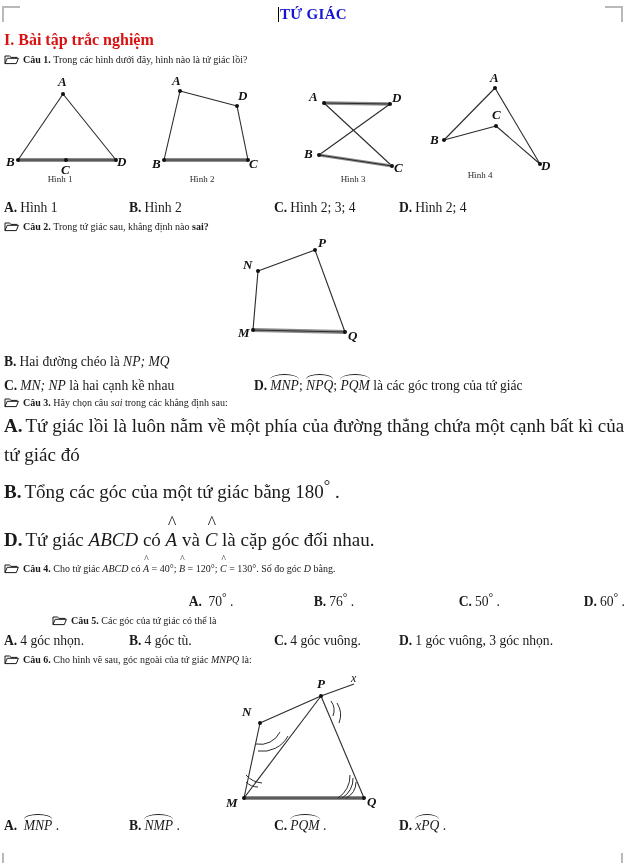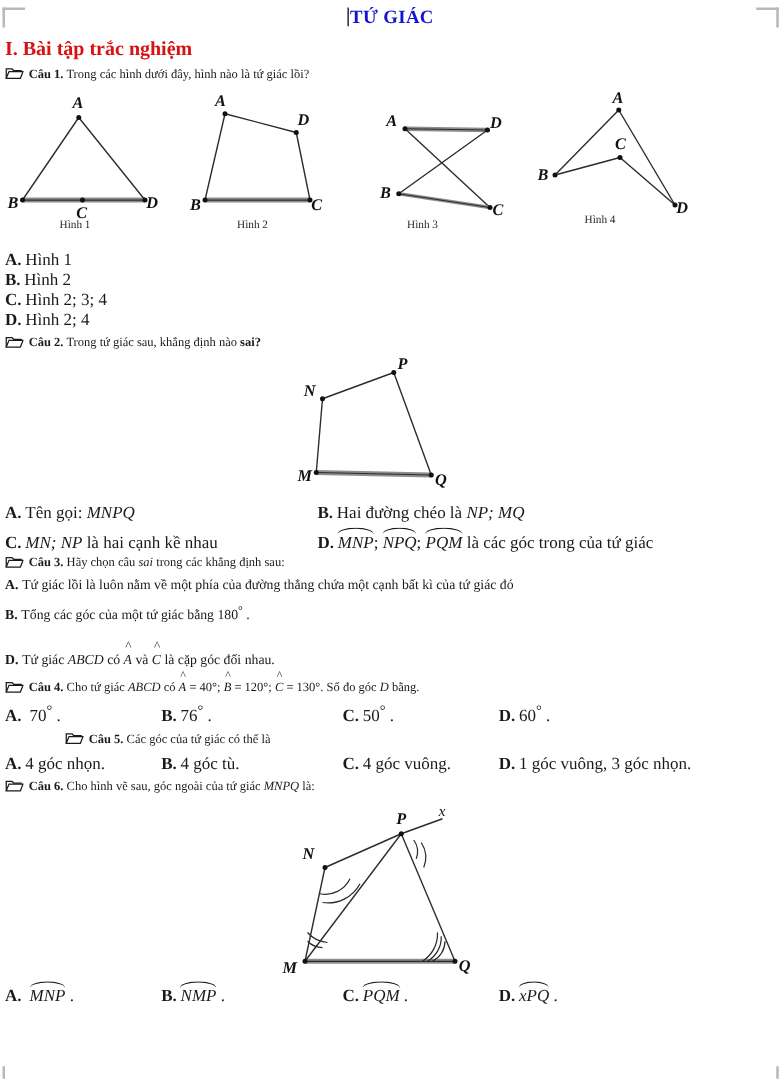--- a/index.html
+++ b/index.html
@@ -33,21 +33,21 @@
     color:#d81212;font-weight:bold;font-size:16px;margin:8px 0 4px 4px;
   }
   .q{margin:4px 0 2px 4px;font-size:10px;line-height:1.34;}
   .q b{font-weight:bold;}
   .folder{display:inline-block;margin-right:4px;vertical-align:-2px;}
   .mi{font-style:italic;font-family:"Liberation Serif",serif;}
   .opts{display:flex;margin:3px 0 2px 4px;font-size:13.6px;}
   .opts > div{flex:0 0 auto;}
   .opt-lbl{font-weight:bold;margin-right:3px;}
   .row2{display:flex;margin:4px 0 2px 4px;font-size:13.6px;}
-  .stack{margin:3px 0 3px 4px;font-size:11px;line-height:1.5;}
+  .stack{margin:3px 0 3px 4px;font-size:19px;line-height:1.5;}
   .figs{position:relative;height:120px;margin-top:4px;}
   .capt{
     position:absolute;font-size:9px;color:#2a2a2a;text-align:center;
     font-family:"Liberation Serif",serif;
   }
   svg{display:block;}
   .figbox{position:absolute;}
   .center-fig{display:flex;justify-content:center;}
   .ang{position:relative;display:inline-block;}
   .ang > .arc{
@@ -136,21 +136,21 @@
         <line x1="19" y1="85" x2="92" y2="96" stroke="#2b2b2b" stroke-width="1"></line>
         <circle cx="24" cy="33" r="2" fill="#111"></circle>
         <circle cx="90" cy="34" r="2" fill="#111"></circle>
         <circle cx="19" cy="85" r="2" fill="#111"></circle>
         <circle cx="92" cy="96" r="2" fill="#111"></circle>
         <text x="9" y="31" font-family="Liberation Serif, serif" font-size="13" font-style="italic" font-weight="bold" fill="#111">A</text>
         <text x="92" y="32" font-family="Liberation Serif, serif" font-size="13" font-style="italic" font-weight="bold" fill="#111">D</text>
         <text x="4" y="88" font-family="Liberation Serif, serif" font-size="13" font-style="italic" font-weight="bold" fill="#111">B</text>
         <text x="94" y="102" font-family="Liberation Serif, serif" font-size="13" font-style="italic" font-weight="bold" fill="#111">C</text>
       </svg>
-      <div class="capt" style="left:8px;top:104px;width:60px;">Hình 3</div>
+      <div class="capt" style="left:23px;top:104px;width:60px;">Hình 3</div>
     </div>
 
     <div class="figbox" style="left:430px;top:0;">
       <svg width="130" height="105" viewBox="0 0 130 105">
         <line x1="65" y1="18" x2="14" y2="70" stroke="#2b2b2b" stroke-width="1.1"></line>
         <line x1="14" y1="70" x2="66" y2="56" stroke="#2b2b2b" stroke-width="1.1"></line>
         <line x1="66" y1="56" x2="110" y2="94" stroke="#2b2b2b" stroke-width="1.1"></line>
         <line x1="110" y1="94" x2="65" y2="18" stroke="#2b2b2b" stroke-width="1.1"></line>
         <circle cx="65" cy="18" r="2" fill="#111"></circle>
         <circle cx="14" cy="70" r="2" fill="#111"></circle>
@@ -158,21 +158,21 @@
         <circle cx="110" cy="94" r="2" fill="#111"></circle>
         <text x="60" y="12" font-family="Liberation Serif, serif" font-size="13" font-style="italic" font-weight="bold" fill="#111">A</text>
         <text x="0" y="74" font-family="Liberation Serif, serif" font-size="13" font-style="italic" font-weight="bold" fill="#111">B</text>
         <text x="62" y="49" font-family="Liberation Serif, serif" font-size="13" font-style="italic" font-weight="bold" fill="#111">C</text>
         <text x="111" y="100" font-family="Liberation Serif, serif" font-size="13" font-style="italic" font-weight="bold" fill="#111">D</text>
       </svg>
       <div class="capt" style="left:20px;top:100px;width:60px;">Hình 4</div>
     </div>
   </div>
 
-  <div class="opts" style="margin-top:10px;flex-direction:column;">
+  <div class="opts" style="margin-top:10px;">
     <div style="width:125px;"><span class="opt-lbl">A.</span><span>Hình 1</span></div>
     <div style="width:145px;"><span class="opt-lbl">B.</span><span>Hình 2</span></div>
     <div style="width:125px;"><span class="opt-lbl">C.</span><span>Hình 2; 3; 4</span></div>
     <div><span class="opt-lbl">D.</span><span>Hình 2; 4</span></div>
   </div>
 
   <div class="q">
     <span class="folder">
       <svg width="15" height="11" viewBox="0 0 15 11">
           <path d="M1 9.6 L1 2 L5.6 2 L7 3.4 L13.4 3.4" fill="none" stroke="#1a1a1a" stroke-width="1"></path>
@@ -194,23 +194,20 @@
       <circle cx="90" cy="12" r="2" fill="#111"></circle>
       <circle cx="120" cy="94" r="2" fill="#111"></circle>
       <text x="13" y="99" font-family="Liberation Serif, serif" font-size="13" font-style="italic" font-weight="bold" fill="#111">M</text>
       <text x="18" y="31" font-family="Liberation Serif, serif" font-size="13" font-style="italic" font-weight="bold" fill="#111">N</text>
       <text x="93" y="9" font-family="Liberation Serif, serif" font-size="13" font-style="italic" font-weight="bold" fill="#111">P</text>
       <text x="123" y="102" font-family="Liberation Serif, serif" font-size="13" font-style="italic" font-weight="bold" fill="#111">Q</text>
     </svg>
   </div>
 
   <div class="row2" style="margin-top:6px;">
-    <div style="width:250px;">
-      <span class="opt-lbl">A.</span><span>Tên gọi: </span><span class="mi">MNPQ</span>
-    </div>
     <div>
       <span class="opt-lbl">B.</span><span>Hai đường chéo là </span><span class="mi">NP; MQ</span>
     </div>
   </div>
 
   <div class="row2" style="margin-top:8px;">
     <div style="width:250px;">
       <span class="opt-lbl">C.</span><span class="mi">MN; NP</span><span> là hai cạnh kề nhau</span>
     </div>
     <div>
@@ -243,21 +240,21 @@
   <div class="q" style="margin-top:6px;">
     <span class="folder">
       <svg width="15" height="11" viewBox="0 0 15 11">
           <path d="M1 9.6 L1 2 L5.6 2 L7 3.4 L13.4 3.4" fill="none" stroke="#1a1a1a" stroke-width="1"></path>
           <path d="M1 9.6 L3.2 4.3 L14.4 4.3 L12.3 9.6 Z" fill="none" stroke="#1a1a1a" stroke-width="1"></path>
         </svg>
     </span><b>Câu 4.</b>
     <span>Cho tứ giác </span><span class="mi">ABCD</span><span> có </span><span class="hat mi"><span class="hatm">^</span><span>A</span></span><span> = </span><span>40°</span><span>; </span><span class="hat mi"><span class="hatm">^</span><span>B</span></span><span> = </span><span>120°</span><span>; </span><span class="hat mi"><span class="hatm">^</span><span>C</span></span><span> = </span><span>130°</span><span>. Số đo góc </span><span class="mi">D</span><span> bằng.</span>
   </div>
 
-  <div class="opts" style="margin-top:5px;">
+  <div class="opts" style="margin-top:16px;justify-content:flex-end;">
     <div style="width:125px;"><span class="opt-lbl">A.</span> <span>70</span><span class="deg">°</span><span> .</span></div>
     <div style="width:145px;"><span class="opt-lbl">B.</span><span>76</span><span class="deg">°</span><span> .</span></div>
     <div style="width:125px;"><span class="opt-lbl">C.</span><span>50</span><span class="deg">°</span><span> .</span></div>
     <div><span class="opt-lbl">D.</span><span>60</span><span class="deg">°</span><span> .</span></div>
   </div>
 
   <div class="q" style="margin-top:4px;padding-left:48px;">
     <span class="folder">
       <svg width="15" height="11" viewBox="0 0 15 11">
           <path d="M1 9.6 L1 2 L5.6 2 L7 3.4 L13.4 3.4" fill="none" stroke="#1a1a1a" stroke-width="1"></path>

